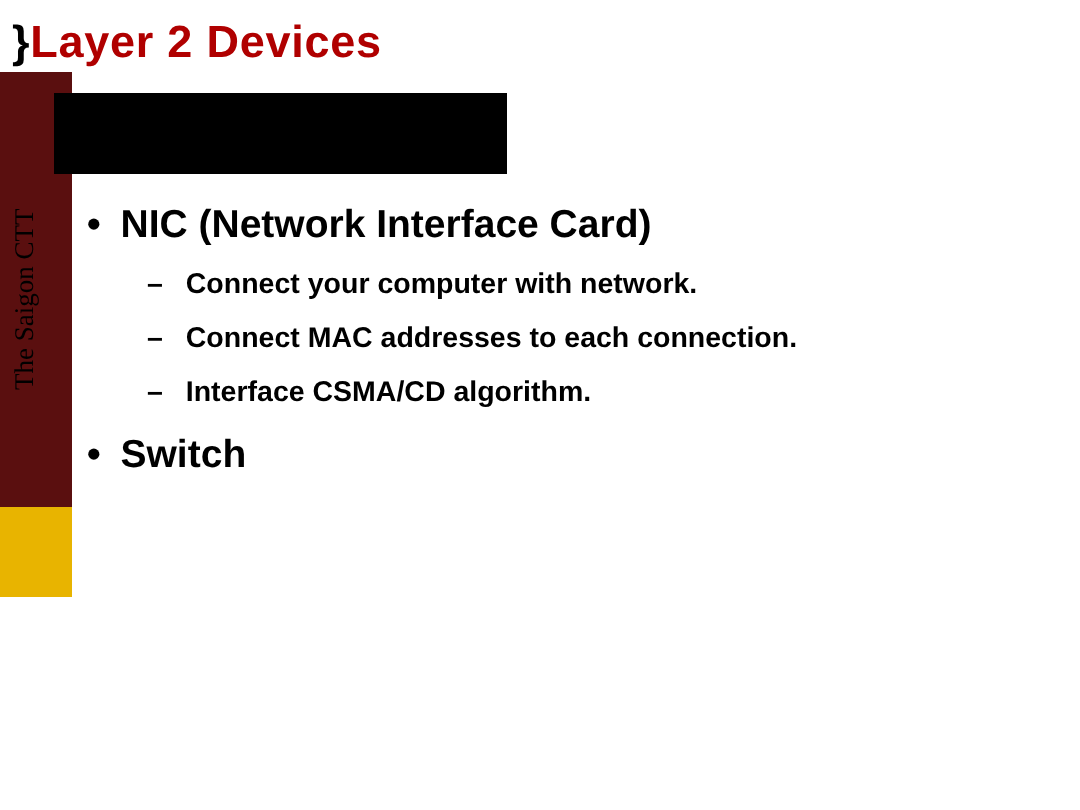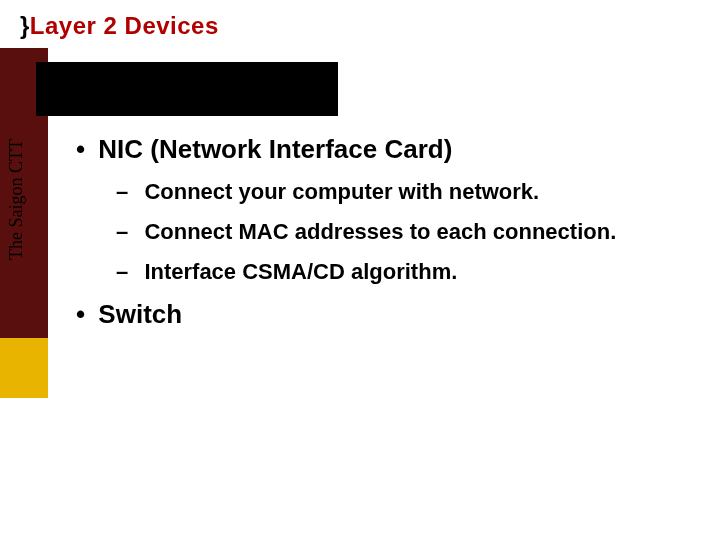--- a/index.html
+++ b/index.html
@@ -48,61 +48,61 @@
     top: 260px;
     transform: rotate(-90deg);
     transform-origin: left top;
     font-family: "Times New Roman", Times, serif;
     font-size: 18px;
     color: #000000;
     white-space: nowrap;
   }
   .title {
     position: absolute;
-    left: 20px;
+    left: 8px;
     top: 12px;
     font-family: Arial, Helvetica, sans-serif;
     font-weight: 900;
-    font-size: 24px;
+    font-size: 30px;
     color: #b00000;
     letter-spacing: 0.5px;
   }
   .brace {
     font-family: Arial, sans-serif;
     color: #000000;
     font-weight: 900;
   }
   .blackbox {
     position: absolute;
     left: 36px;
     top: 62px;
     width: 302px;
     height: 54px;
     background: #000000;
   }
   .content {
     position: absolute;
-    left: 66px;
+    left: 48px;
     top: 120px;
     width: 650px;
     color: #000000;
   }
   .bullet-l1 {
     font-size: 26px;
     font-weight: 700;
     margin-top: 14px;
     margin-bottom: 8px;
     padding-left: 10px;
   }
   .bullet-l1 .dot {
     color: #000000;
     margin-right: 6px;
   }
   .bullet-l2 {
-    font-size: 22px;
+    font-size: 19px;
     font-weight: 700;
     margin-top: 14px;
     margin-bottom: 14px;
     padding-left: 50px;
   }
   .bullet-l2 .dash {
     margin-right: 10px;
   }
 </style>
 </head>

